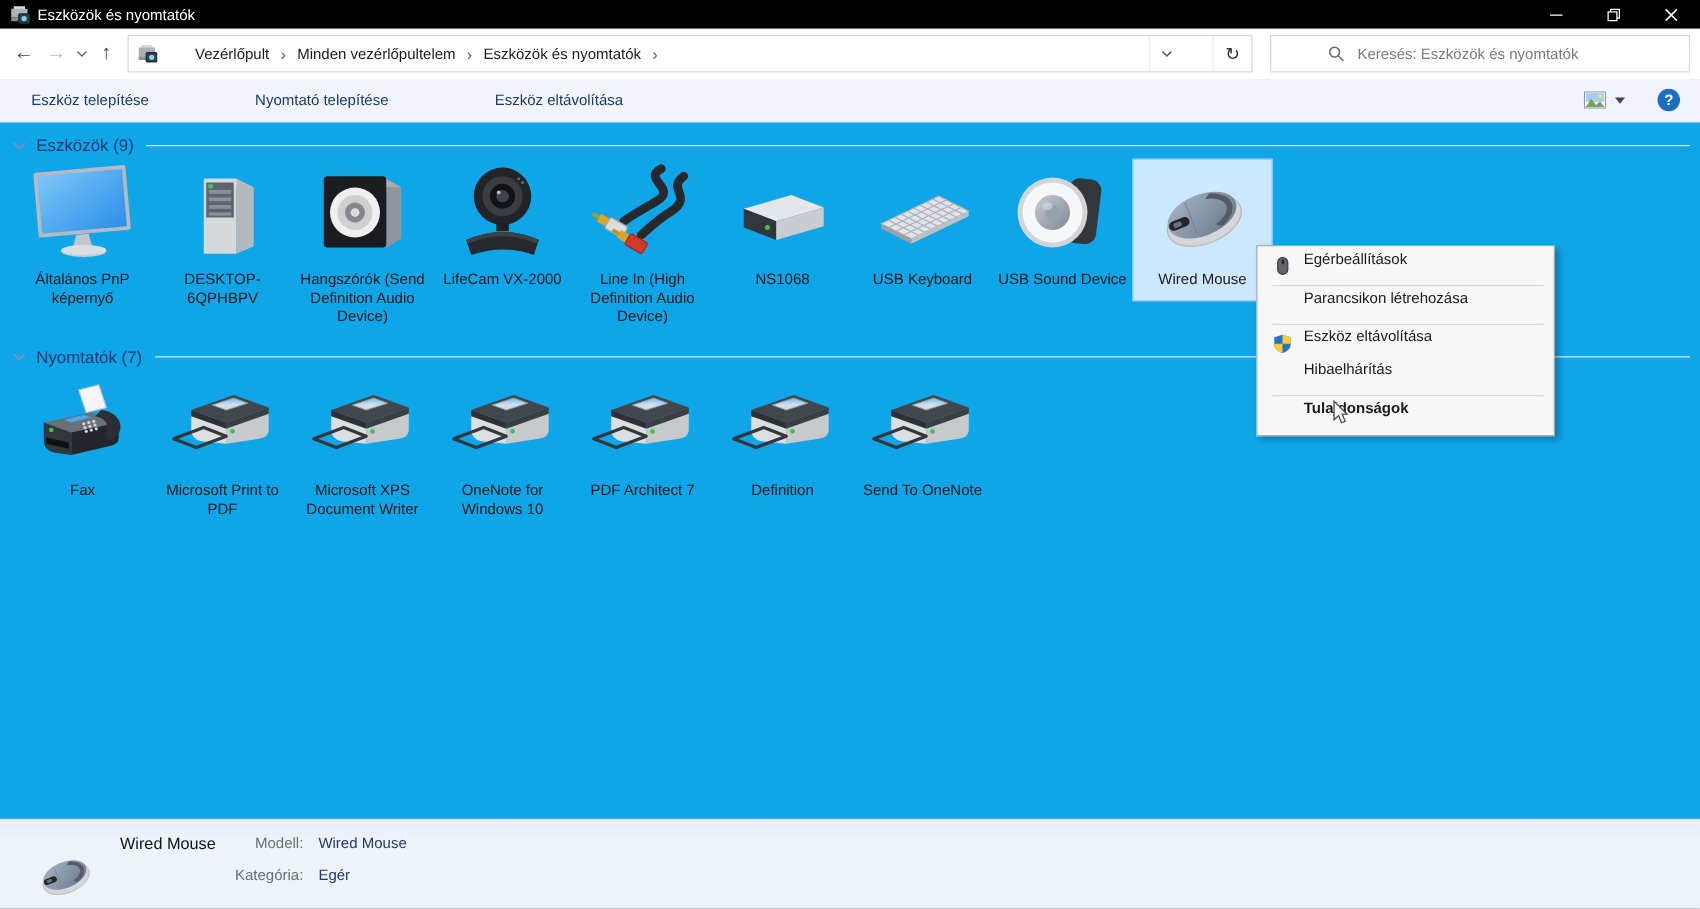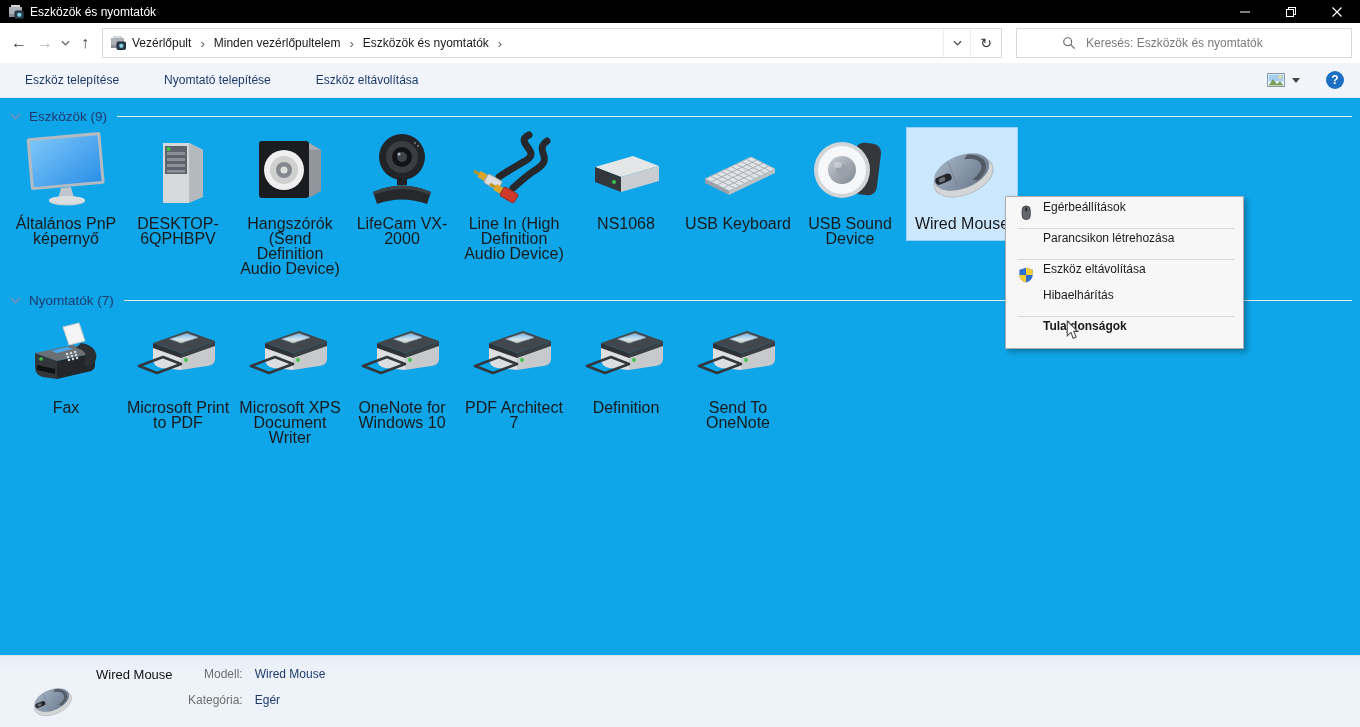--- a/index.html
+++ b/index.html
@@ -12,21 +12,21 @@
   .titlebar .title{font-size:12px;}
   .win-controls{margin-left:auto;display:flex;height:100%;}
   .win-btn{width:46px;height:23px;display:flex;align-items:center;justify-content:center;}
   
   .navbar{height:40px;background:#fff;display:flex;align-items:center;padding:0 8px 0 6px;}
   .nav-btn{width:26px;height:26px;display:flex;align-items:center;justify-content:center;
     font-size:16px;color:#3d3f43;}
   .nav-btn.disabled{color:#b9bcc0;}
   .nav-chev{width:14px;height:26px;display:flex;align-items:center;justify-content:center;color:#6a6d71;}
   .addressbar{flex:1;height:30px;border:1px solid #d9d9d9;display:flex;align-items:center;
-    margin-left:4px;background:#fff;box-sizing:border-box;}
+    margin-left:4px;background:#fff;box-sizing:border-box;gap:24px;}
   .addr-icon{margin:0 4px 0 7px;display:flex;}
   .crumbs{display:flex;align-items:center;flex:1;overflow:hidden;white-space:nowrap;}
   .crumb{padding:0 2px;color:#1a1a1a;}
   .crumb-sep{color:#5f6367;padding:0 7px;font-size:13px;}
   .addr-chev-btn{width:26px;height:28px;border-left:1px solid #ececec;display:flex;
     align-items:center;justify-content:center;color:#555;}
   .refresh-btn{width:30px;height:28px;border-left:1px solid #ececec;display:flex;
     align-items:center;justify-content:center;font-size:14px;color:#333;}
   .searchbox{width:336px;height:30px;border:1px solid #d9d9d9;margin-left:14px;display:flex;
     align-items:center;box-sizing:border-box;background:#fff;padding-left:35px;}
@@ -47,21 +47,21 @@
   .content{position:relative;height:558px;background:#0ea5e9;overflow:hidden;}
   .group-header{display:flex;align-items:center;padding:11px 8px 0 10px;}
   .group-chev{display:flex;margin-right:8px;color:#7f92b5;}
   .group-title{color:#1f3a6d;font-size:13.5px;}
   .group-rule{flex:1;height:1px;background:#e5eaf1;margin-left:10px;}
   .tile-row{display:flex;align-items:flex-start;padding-left:10px;margin-top:3px;}
   .tile{width:112px;min-height:114px;display:flex;flex-direction:column;align-items:center;
     border:1px solid transparent;box-sizing:border-box;}
   .tile.selected{background:#cce8ff;border-color:#99d1ff;}
   .tile .ic{width:90px;height:88px;display:flex;align-items:center;justify-content:center;}
-  .tile .lbl{font-size:16px;line-height:15px;text-align:center;color:#1a1a1a;
+  .tile .lbl{font-size:12px;line-height:15px;text-align:center;color:#1a1a1a;
     max-width:106px;overflow-wrap:anywhere;padding-bottom:3px;}
   
   .details{position:absolute;left:0;right:0;bottom:0;height:72px;
     background:linear-gradient(#e6edf6,#eef3fa 22%);border-top:1px solid #d8e2ee;
     display:flex;align-items:flex-start;padding-top:9px;box-sizing:border-box;}
   .d-icon{width:64px;margin-left:20px;margin-top:8px;display:flex;justify-content:center;}
   .d-name{font-size:13px;color:#111;margin-left:12px;margin-top:2px;width:92px;}
   .d-grid{display:grid;grid-template-columns:auto auto;column-gap:10px;row-gap:3px;margin-top:2px;gap:12px;}
   .d-label{color:#6e6e6e;text-align:right;}
   .d-value{color:#1f3a6d;}
@@ -342,21 +342,21 @@
       <span class="search-icon">
         <svg width="14" height="14">
             <use href="#i-search"></use>
           </svg>
         </span>
       <input placeholder="Keresés: Eszközök és nyomtatók" style="">
     </div>
   </div>
 
   <div class="toolbar">
-    <span id="cmds" style="display:flex;">
+    <span id="cmds" style="display:flex;gap:40px;">
         <span class="cmd">Eszköz telepítése</span>
         <span class="cmd">Nyomtató telepítése</span>
         <span class="cmd">Eszköz eltávolítása</span>
       </span>
     <div class="toolbar-right">
       <div class="view-btn">
         <svg width="18" height="14">
             <use href="#i-picture"></use>
           </svg>
         <span class="view-caret"></span>

